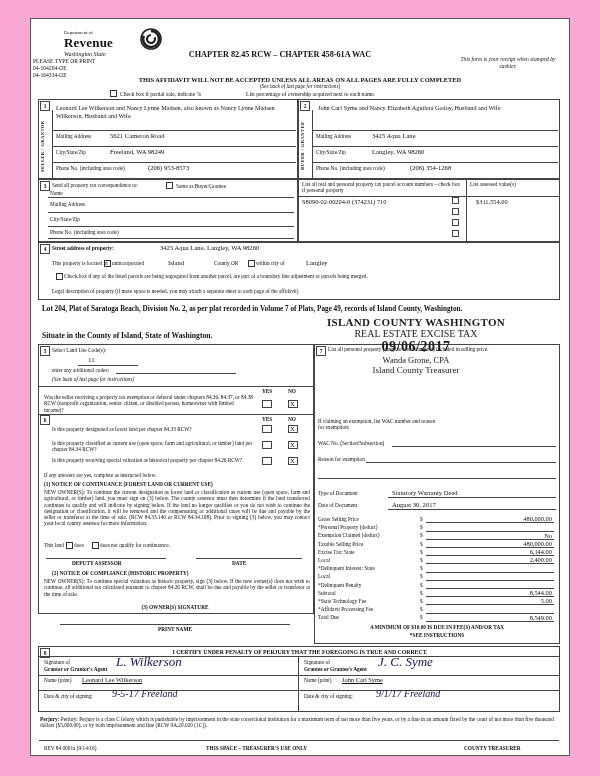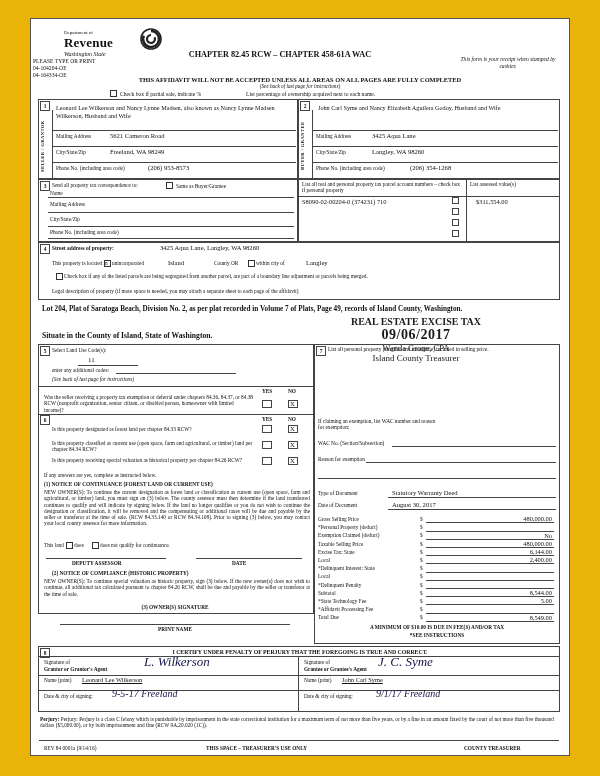--- a/index.html
+++ b/index.html
@@ -7,21 +7,21 @@
     width:600px;height:776px;
     background:#ffffff;
     font-family:"Liberation Serif", serif;
     font-size:6px;
     color:#111;
     position:relative;
     overflow:hidden;
   }
   .page{
     position:absolute;left:0;top:0;width:600px;height:776px;
-    background:#eab308;
+    background:#f9a8d4;
   }
   .frame{
     position:absolute;left:30px;top:18px;width:538px;height:736px;
     border:1px solid #555;
     background:#fff;
   }
   
   .dept{
     position:absolute;left:64px;top:30px;width:120px;font-size:5.5px;line-height:1.15;
   }
@@ -80,21 +80,21 @@
   .ital{font-style:italic;}
   .bold{font-weight:bold;}
   .ctr{text-align:center;}
   
   .stamp{
     position:absolute;left:316px;top:316px;width:200px;height:84px;
     text-align:center;color:#1b1b1b;
   }
   .stamp div{font-family:"Liberation Serif",serif;}
   .stamp .s1{font-size:11px;font-weight:bold;letter-spacing:.3px;}
-  .stamp .s2{font-size:10px;font-weight:bold;text-align:center;}
+  .stamp .s2{font-size:10px;font-weight:normal;text-align:center;}
   .stamp .s3{font-size:8.5px;}
   .stamp .s4{font-size:14px;font-weight:bold;letter-spacing:.5px;}
   .stamp .s5{font-size:9px;font-weight:bold;}
   .stamp .s6{font-size:8.5px;}
   .stamp .s7{font-size:9px;}
   .sigscript{
     position:absolute;font-family:"Liberation Serif",serif;font-style:italic;color:#15154a;
   }
 </style>
 </head>
@@ -279,20 +279,21 @@
   <div class="lbl" style="left:44px;top:578px;width:266px;line-height:1.18;text-align:justify;">NEW OWNER(S): To continue special valuation as historic property, sign (3) below. If the new owner(s) does not wish to continue, all additional tax calculated pursuant to chapter 84.26 RCW, shall be due and payable by the seller or transferor at the time of sale.</div>
   <div class="lbl bold ctr" style="left:44px;top:604px;width:262px;">(3) OWNER(S) SIGNATURE</div>
   <div class="ln hl" style="left:60px;top:624px;width:230px;"></div>
   <div class="lbl bold ctr" style="left:44px;top:626px;width:262px;">PRINT NAME</div>
 
   <div class="bx" style="left:314px;top:344px;width:246px;height:300px;"></div>
   <div class="num" style="left:316px;top:346px;">7</div>
   <div class="lbl" style="left:328px;top:346px;width:228px;">List all personal property (tangible and intangible) included in selling price.</div>
 
   <div class="stamp">
+    <div class="s1">ISLAND COUNTY WASHINGTON</div>
     <div class="s2">REAL ESTATE EXCISE TAX</div>
     <div class="s4">09/06/2017</div>
     <div class="s6">Wanda Grone, CPA</div>
     <div class="s7">Island County Treasurer</div>
   </div>
 
   <div class="lbl" style="left:318px;top:418px;width:120px;line-height:1.2;">If claiming an exemption, list WAC number and reason for exemption:</div>
   <div class="lbl" style="left:318px;top:440px;">WAC No. (Section/Subsection)</div>
   <div class="ln hl" style="left:392px;top:446px;width:164px;"></div>
   <div class="lbl" style="left:318px;top:456px;">Reason for exemption</div>
@@ -364,21 +365,21 @@
   <div class="lbl bold ctr" style="left:60px;top:649px;width:480px;font-size:5.8px;">I CERTIFY UNDER PENALTY OF PERJURY THAT THE FOREGOING IS TRUE AND CORRECT.</div>
 
   <div class="ln vl" style="left:298px;top:656px;height:56px;"></div>
   <div class="ln hl" style="left:39px;top:656px;width:520px;"></div>
 
   <div class="lbl" style="left:44px;top:659px;">Signature of</div>
   <div class="lbl bold" style="left:44px;top:666px;">Grantor or Grantor's Agent</div>
   <div class="lbl" style="left:304px;top:659px;">Signature of</div>
   <div class="lbl bold" style="left:304px;top:666px;">Grantee or Grantee's Agent</div>
 
-  <div class="sigscript" style="left:144px;top:654px;font-size:13px;">L. Wilkerson</div>
+  <div class="sigscript" style="left:116px;top:654px;font-size:13px;">L. Wilkerson</div>
   <div class="sigscript" style="left:378px;top:654px;font-size:13px;">J. C. Syme</div>
 
   <div class="ln hl" style="left:39px;top:675px;width:520px;"></div>
   <div class="lbl" style="left:44px;top:677px;">Name (print)</div>
   <div class="hand" style="left:82px;top:676px;font-size:6.4px;text-decoration:underline;">Leonard Lee Wilkerson</div>
   <div class="handi" style="left:188px;top:672px;font-size:11px;">​</div>
   <div class="lbl" style="left:304px;top:677px;">Name (print)</div>
   <div class="hand" style="left:342px;top:676px;font-size:6.4px;text-decoration:underline;">John Carl Syme</div>
 
   <div class="ln hl" style="left:39px;top:690px;width:520px;"></div>

